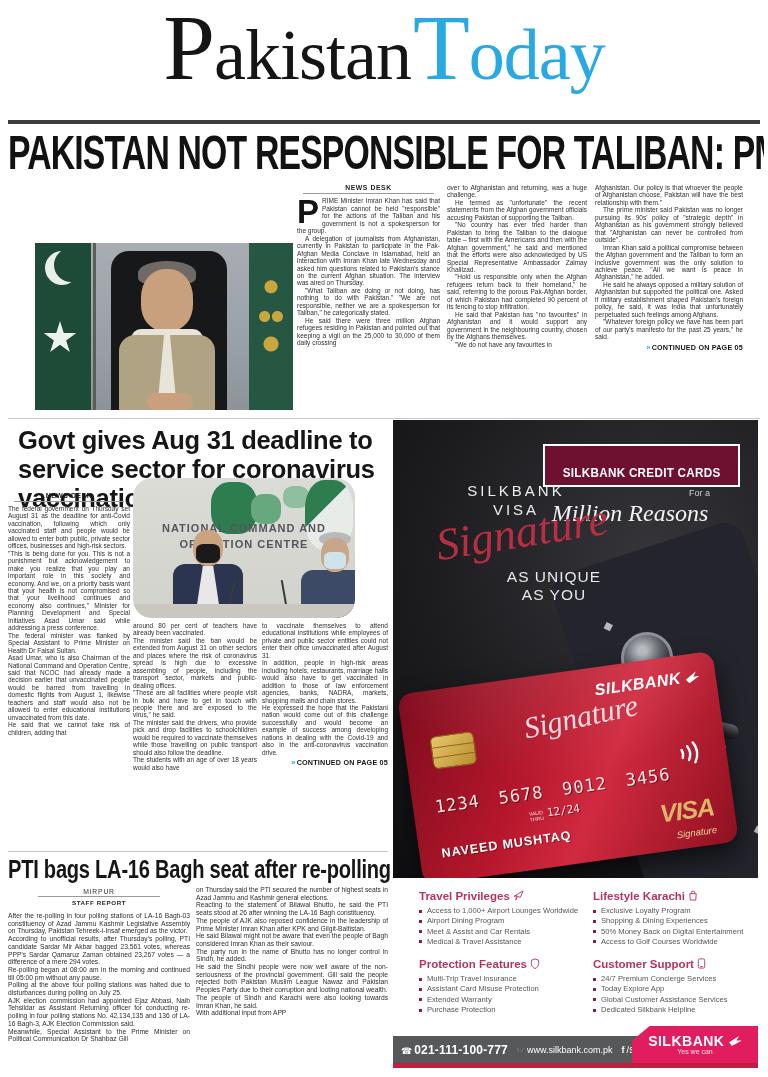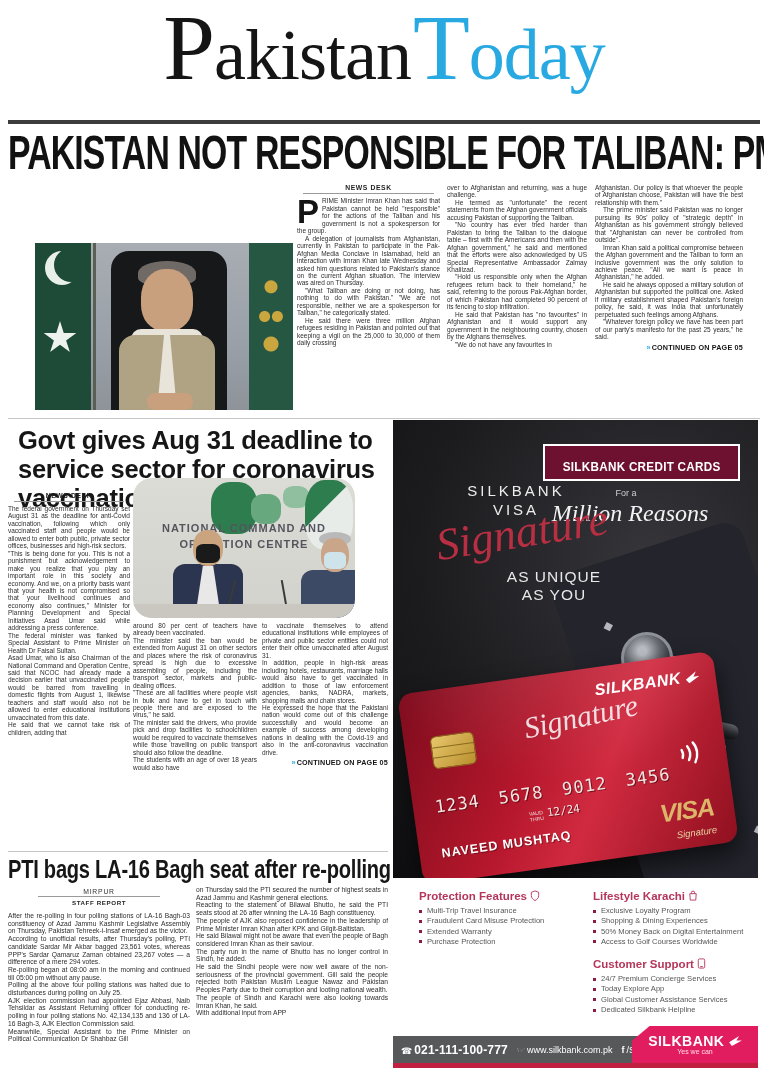--- a/index.html
+++ b/index.html
@@ -112,24 +112,24 @@
               background:radial-gradient(circle at 70% 30%,#35353a 0%,#1c1c1f 55%,#0e0e10 100%); }
   .tie { position:absolute; right:-40px; top:120px; width:200px; height:360px; transform:rotate(-18deg);
          background:#23242c; border-radius:20px; }
   .tie-dot { position:absolute; width:7px; height:7px; background:#cfd2d8; transform:rotate(45deg); opacity:.85; }
   .pen { position:absolute; left:118px; top:282px; width:230px; height:15px; transform:rotate(12deg);
          background:linear-gradient(180deg,#6a6d73,#2c2e33 60%,#15161a); border-radius:8px; }
   .cufflink { position:absolute; left:228px; top:212px; width:52px; height:52px; border-radius:50%;
               background:radial-gradient(circle at 40% 35%,#b9bcc2 0 10%,#6d7077 40%,#2c2e33 75%);
               border:3px solid #8e9197; }
   .badge { position:absolute; top:24px; right:18px; background:#6e1130; border:2px solid #fff;
-           padding:11px 9px 4px 9px; }
+           padding:17px 9px 4px 9px; }
   .badge span { display:inline-block; color:#fff; font-weight:bold; font-size:13px; letter-spacing:.3px;
                 transform:scale(.9,1.05); transform-origin:50% 50%; white-space:nowrap; }
-  .fora { position:absolute; top:68px; right:62px; width:140px; text-align:center; color:#cfcfcf; font-size:9px; }
+  .fora { position:absolute; top:68px; right:48px; width:140px; text-align:right; color:#cfcfcf; font-size:9px; }
   .million { position:absolute; top:80px; right:18px; width:220px; text-align:center; color:#f3f3f3;
              font-family:"Liberation Serif", serif; font-style:italic; font-size:24px; }
   .promo1 { position:absolute; top:62px; left:58px; width:130px; text-align:center; color:#ececec;
             font-size:15px; letter-spacing:3px; }
   .promo2 { position:absolute; top:81px; left:58px; width:130px; text-align:center; color:#ececec;
             font-size:15px; letter-spacing:3px; }
   .script-big { position:absolute; top:86px; left:4px; width:250px; text-align:center; color:#b82e42;
                 font-family:"Liberation Serif", serif; font-style:italic; font-size:45px; transform:rotate(-9deg); }
   .promo3 { position:absolute; top:148px; left:86px; width:150px; text-align:center; color:#e8e8e8; font-size:15.5px; letter-spacing:1px; }
   .promo4 { position:absolute; top:166px; left:86px; width:150px; text-align:center; color:#e8e8e8; font-size:15.5px; letter-spacing:1px; }
@@ -371,26 +371,37 @@
         <div class="visa">
           <span>VISA</span>
           <span class="visa-tier">Signature</span>
         </div>
       </div>
     </div>
 
     <div class="benefits">
       <div class="bcol bcol-l">
         <div class="bsec">
+          <div class="btitle"><span>Travel Privileges</span><svg width="11" height="11" viewBox="0 0 12 12">
+                <path d="M1 7 L11 1 L8 8 L5 7 L3 11 L4 6 Z" fill="none" stroke="#b5365b" stroke-width="1"></path>
+              </svg></div>
+          <ul>
+            <li>Access to 1,000+ Airport Lounges Worldwide</li>
+            <li>Airport Dining Program</li>
+            <li>Meet &amp; Assist and Car Rentals</li>
+            <li>Medical &amp; Travel Assistance</li>
+          </ul>
+        </div>
+        <div class="bsec">
           <div class="btitle"><span>Protection Features</span><svg width="10" height="11" viewBox="0 0 10 12">
                 <path d="M5 1 L9 2.5 V6 C9 9 7 10.5 5 11.5 C3 10.5 1 9 1 6 V2.5 Z" fill="none" stroke="#b5365b" stroke-width="1"></path>
               </svg></div>
           <ul>
             <li>Multi-Trip Travel Insurance</li>
-            <li>Fraudulent Card Misuse Protection</li>
+            <li>Assistant Card Misuse Protection</li>
             <li>Extended Warranty</li>
             <li>Purchase Protection</li>
           </ul>
         </div>
       </div>
       <div class="bcol bcol-r">
         <div class="bsec">
           <div class="btitle"><span>Lifestyle Karachi</span><svg width="10" height="11" viewBox="0 0 10 12">
                 <path d="M1.5 4 H8.5 L8 11 H2 Z M3.2 4 V3 a1.8 1.8 0 0 1 3.6 0 V4" fill="none" stroke="#b5365b" stroke-width="1"></path>
               </svg></div>

